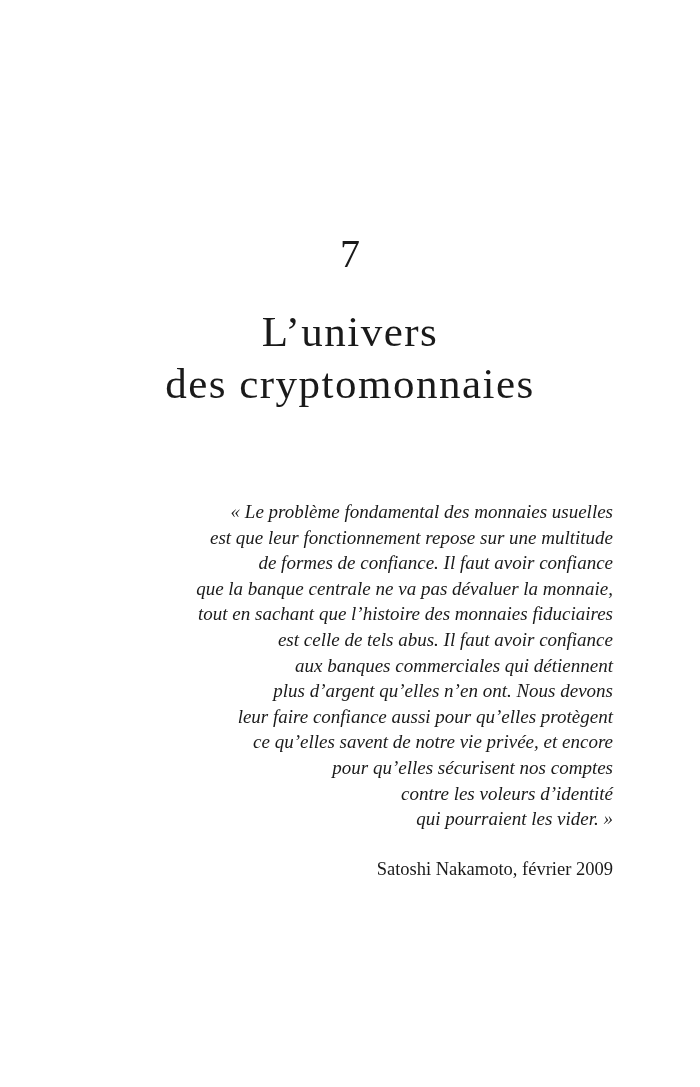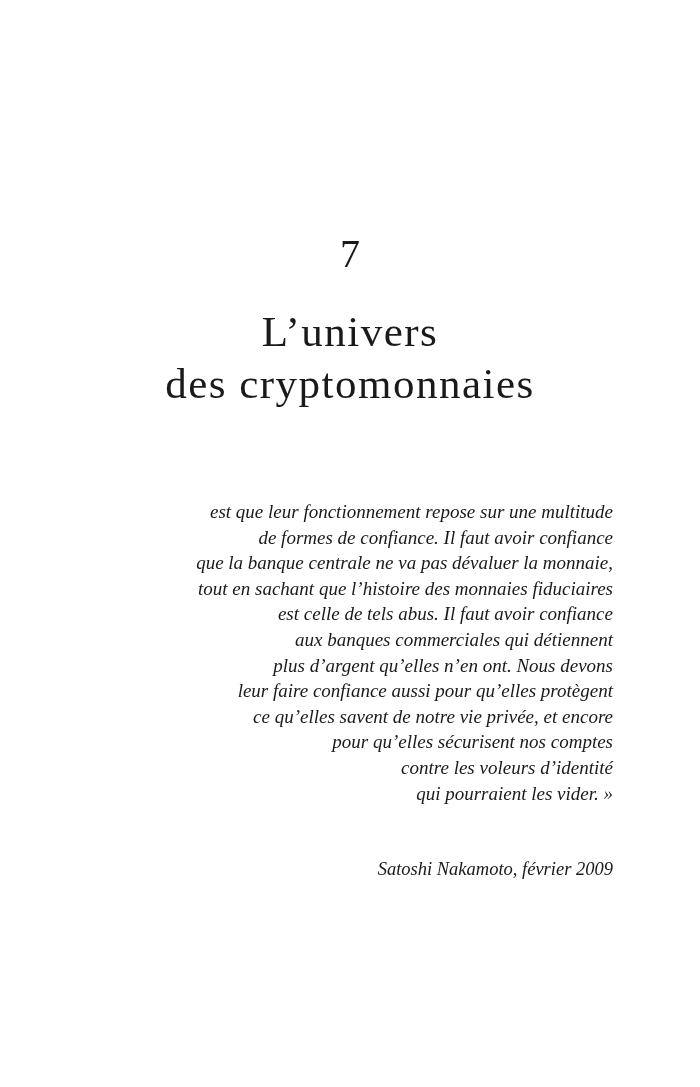--- a/index.html
+++ b/index.html
@@ -42,35 +42,35 @@
       margin: 0;
     }
     .epigraph span { display: block; white-space: nowrap; }
     .attribution {
       position: absolute;
       top: 857px;
       right: 87px;
       text-align: right;
       font-size: 18.5px;
       line-height: 24px;
-      font-style: italic;
     }
   </style>
 </head>
 <body>
 
 <div>
   <div class="chapter-number">7</div>
 
   <h1 class="chapter-title">
     <span>L’univers</span>
     <span>des cryptomonnaies</span>
   </h1>
 
   <blockquote class="epigraph">
+    <span>« Le problème fondamental des monnaies usuelles</span>
     <span>est que leur fonctionnement repose sur une multitude</span>
     <span>de formes de confiance. Il faut avoir confiance</span>
     <span>que la banque centrale ne va pas dévaluer la monnaie,</span>
     <span>tout en sachant que l’histoire des monnaies fiduciaires</span>
     <span>est celle de tels abus. Il faut avoir confiance</span>
     <span>aux banques commerciales qui détiennent</span>
     <span>plus d’argent qu’elles n’en ont. Nous devons</span>
     <span>leur faire confiance aussi pour qu’elles protègent</span>
     <span>ce qu’elles savent de notre vie privée, et encore</span>
     <span>pour qu’elles sécurisent nos comptes</span>

